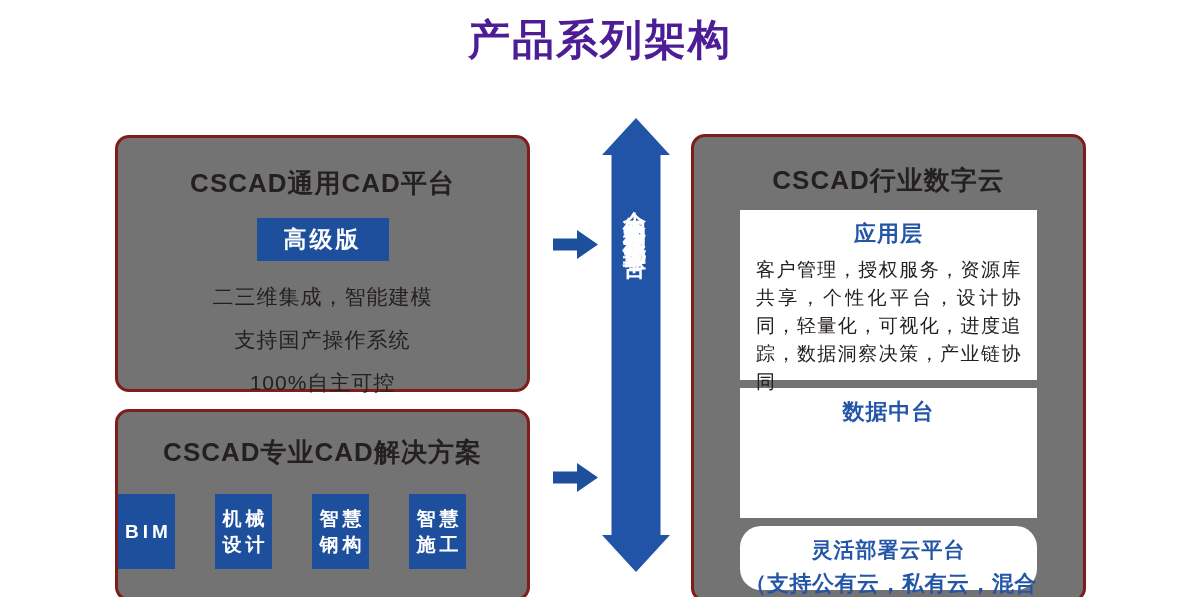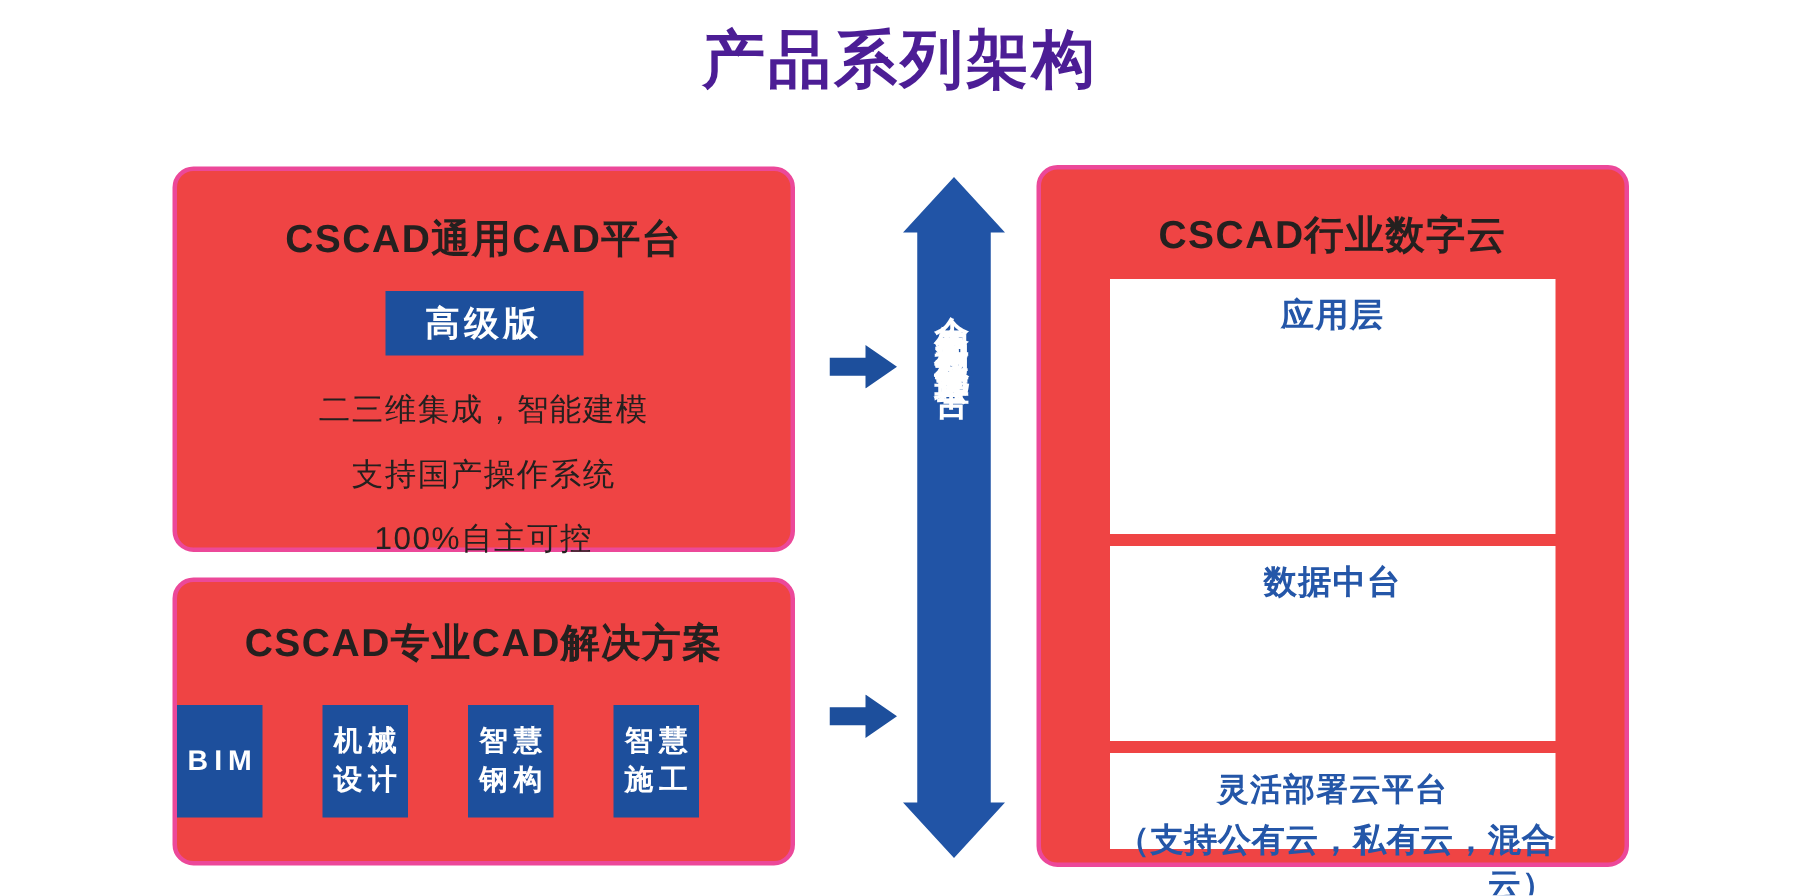--- a/index.html
+++ b/index.html
@@ -5,22 +5,22 @@
   html,body{margin:0;padding:0;background:#ffffff;}
   #canvas{
     position:relative;width:1200px;height:597px;background:#ffffff;
     font-family:"Liberation Sans","DejaVu Sans",sans-serif;overflow:hidden;
   }
   .main-title{
     position:absolute;left:0;top:12px;width:1200px;text-align:center;
     font-size:42px;font-weight:800;color:#4c1d95;letter-spacing:2px;
   }
   .panel{
-    position:absolute;box-sizing:border-box;background:#ef4444;
-    border:3px solid #ec4899;border-radius:14px;
+    position:absolute;box-sizing:border-box;background:#737373;
+    border:3px solid #7f1d1d;border-radius:14px;margin-top:24px;
   }
   .panel-top-left{left:115px;top:111px;width:415px;height:257px;}
   .panel-bottom-left{left:115px;top:385px;width:415px;height:192px;}
   .panel-right{left:691px;top:110px;width:395px;height:468px;}
   .panel h2{
     margin:0;text-align:center;font-size:26px;font-weight:700;color:#24201f;
     letter-spacing:1px;
   }
   .panel-top-left h2{margin-top:28px;}
   .panel-bottom-left h2{margin-top:23px;}
@@ -53,21 +53,21 @@
     writing-mode:vertical-rl;text-orientation:upright;
     color:#ffffff;font-size:23px;font-weight:700;letter-spacing:0.18em;
     white-space:nowrap;
   }
   .sections{padding:12px 46px 0 46px;}
   .section{
     background:#ffffff;margin-bottom:8px;box-sizing:border-box;padding:1px 0;
   }
   .section-app{height:170px;}
   .section-data{height:130px;}
-  .section-deploy{height:64px;}
+  .section-deploy{height:64px;border-radius:21px;}
   .section-heading{
     text-align:center;font-size:22px;font-weight:700;color:#2456a8;
     margin-top:8px;letter-spacing:1px;
   }
   .section-deploy .section-heading{font-size:21px;margin-top:9px;}
   .section-body{
     font-size:19px;color:#24201f;line-height:28px;margin-top:7px;
     padding:0 16px;text-align:justify;letter-spacing:0.5px;
   }
   .section-sub{
@@ -125,20 +125,21 @@
   <svg class="double-arrow" viewBox="0 0 68 454">
     <polygon points="34,0 68,37 58.5,37 58.5,417 68,417 34,454 0,417 9.5,417 9.5,37 0,37" fill="#2154a6"></polygon>
   </svg>
   <div class="vertical-label">全生命周期数字化管理平台</div>
 
   <div class="panel panel-right">
     <h2>CSCAD行业数字云</h2>
     <div class="sections">
       <div class="section section-app">
         <div class="section-heading">应用层</div>
+        <div class="section-body">客户管理，授权服务，资源库共享，个性化平台，设计协同，轻量化，可视化，进度追踪，数据洞察决策，产业链协同</div>
       </div>
       <div class="section section-data">
         <div class="section-heading">数据中台</div>
       </div>
       <div class="section section-deploy">
         <div class="section-heading">灵活部署云平台</div>
         <div class="section-sub">（支持公有云，私有云，混合云）</div>
       </div>
     </div>
   </div>

